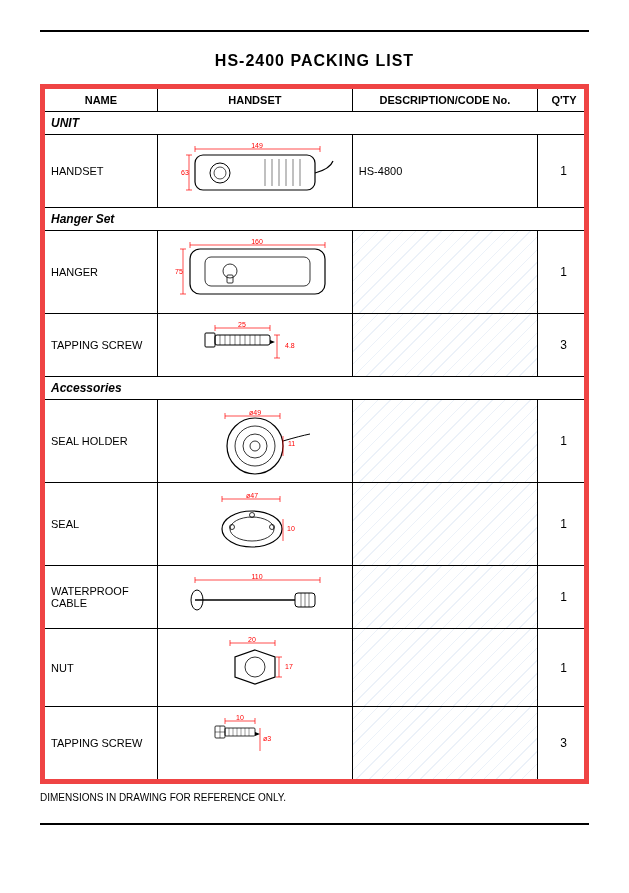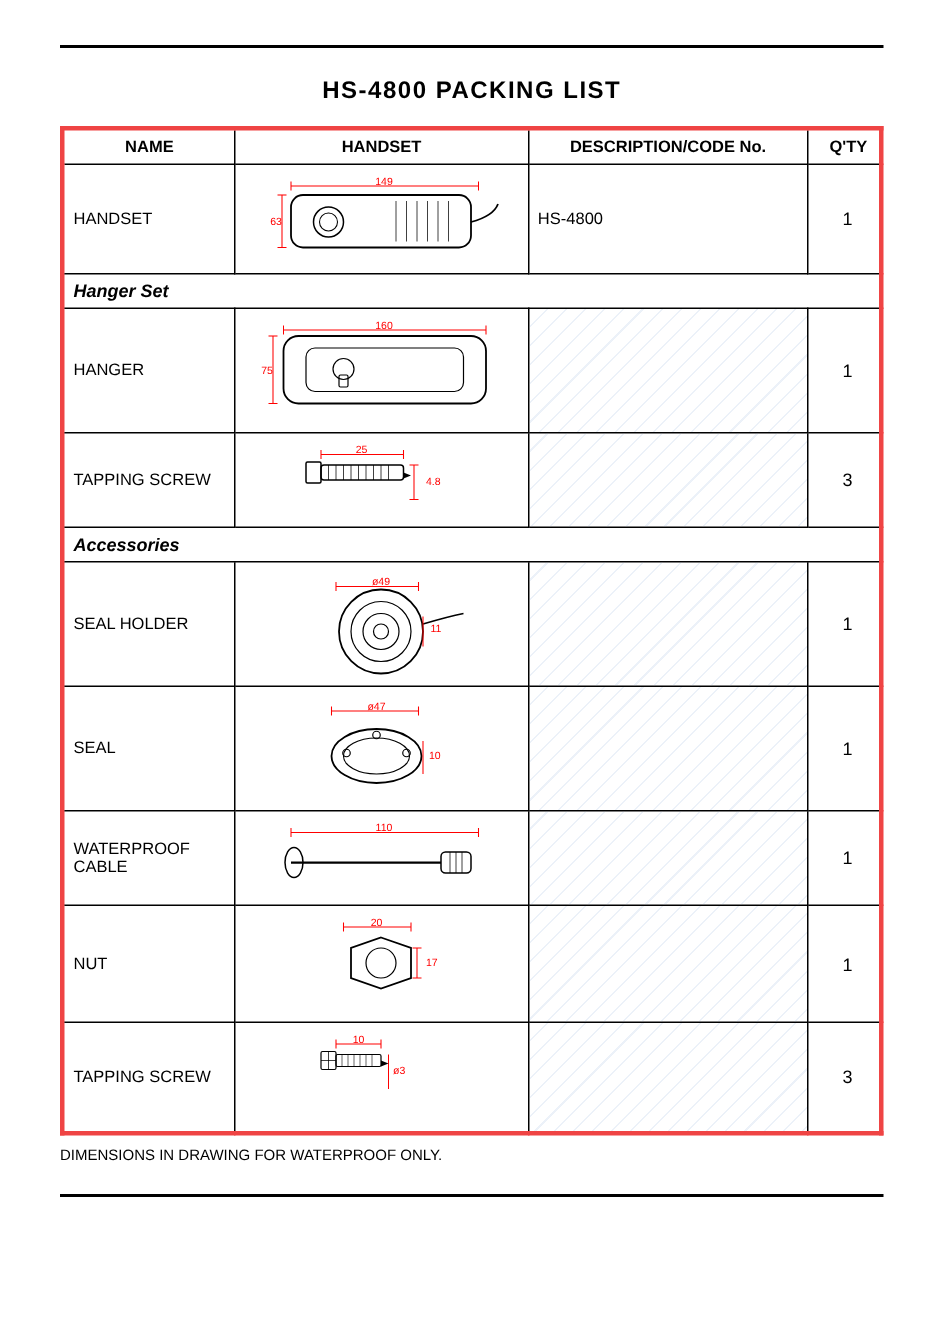--- a/index.html
+++ b/index.html
@@ -28,21 +28,21 @@
     .page-title {
       text-align: center;
       font-size: 16px;
       font-weight: bold;
       margin-bottom: 14px;
       letter-spacing: 1px;
     }
     table {
       width: 100%;
       border-collapse: collapse;
-      border: 3px solid #ef4444;
+      border: 5px solid #ef4444;
     }
     th, td {
       border: 1px solid #000;
       padding: 4px 6px;
       vertical-align: middle;
     }
     thead th {
       text-align: center;
       font-size: 11px;
       font-weight: bold;
@@ -107,33 +107,36 @@
       display: block;
       margin: 0 auto;
     }
   </style>
 </head>
 <body>
 
 <div class="page">
   <div class="top-rule"></div>
 
-  <h1 class="page-title">HS-4800 PACKING LIST</h1>
+  <h1 class="page-title">HS-2400 PACKING LIST</h1>
 
   <table>
     <thead>
       <tr>
         <th class="col-name">NAME</th>
         <th class="col-outline">HANDSET</th>
         <th class="col-desc">DESCRIPTION/CODE No.</th>
         <th class="col-qty">Q'TY</th>
       </tr>
     </thead>
     <tbody>
 
+      <tr class="section-header">
+        <td colspan="4">UNIT</td>
+      </tr>
 
       <tr>
         <td class="col-name item-name">HANDSET</td>
         <td class="outline-cell">
 
           <svg width="160" height="60" viewBox="0 0 160 60">
 
             <line x1="20" y1="8" x2="145" y2="8" stroke="red" stroke-width="0.7"></line>
             <line x1="20" y1="5" x2="20" y2="11" stroke="red" stroke-width="0.7"></line>
             <line x1="145" y1="5" x2="145" y2="11" stroke="red" stroke-width="0.7"></line>
@@ -363,16 +366,16 @@
             <line x1="25" y1="13" x2="25" y2="25" stroke="#000" stroke-width="0.5"></line>
             <line x1="20" y1="19" x2="30" y2="19" stroke="#000" stroke-width="0.5"></line>
           </svg>
         </td>
         <td class="desc-cell diagonal-bg"></td>
         <td class="col-qty item-qty">3</td>
       </tr>
     </tbody>
   </table>
 
-  <p class="footnote">DIMENSIONS IN DRAWING FOR WATERPROOF ONLY.</p>
+  <p class="footnote">DIMENSIONS IN DRAWING FOR REFERENCE ONLY.</p>
 
   <div class="bottom-rule"></div>
 </div>
 
 </body></html>

